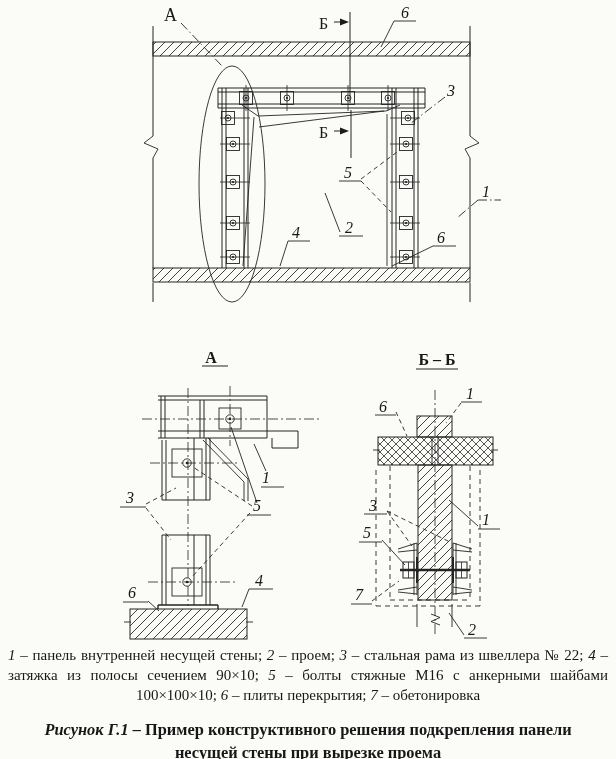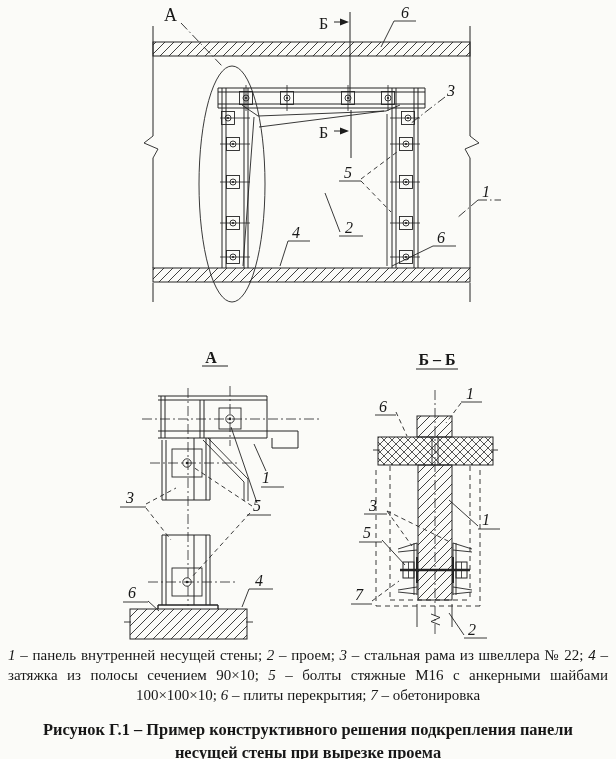--- a/index.html
+++ b/index.html
@@ -20,21 +20,21 @@
     width:600px;margin:3px 8px 0 8px;
     font-size:15px;line-height:1.32;
     text-align:justify;text-align-last:center;
   }
   .legend i{font-style:italic;}
   .caption{
     width:576px;margin:14px 20px 0 20px;
     text-align:center;font-weight:bold;
     font-size:16.4px;line-height:1.38;
   }
-  .cap-pref{}
+  .cap-pref{font-style:italic;}
 </style>
 </head>
 <body>
 
 <svg width="616" height="643" viewBox="0 0 616 643">
   <defs>
     <pattern id="hA" width="9" height="9" patternUnits="userSpaceOnUse">
       <path d="M-1,10 L10,-1" stroke="#2b2b2b" stroke-width="0.9"></path>
     </pattern>
     <pattern id="hX" width="8" height="8" patternUnits="userSpaceOnUse">

